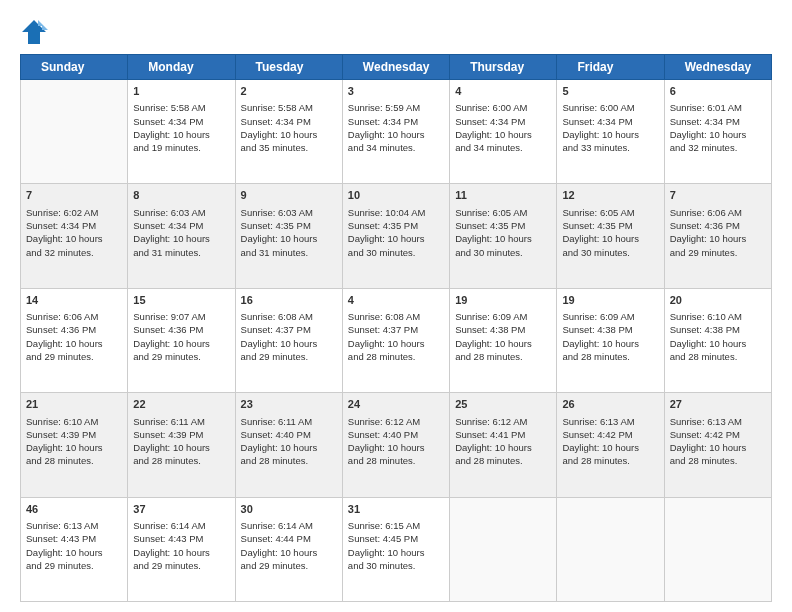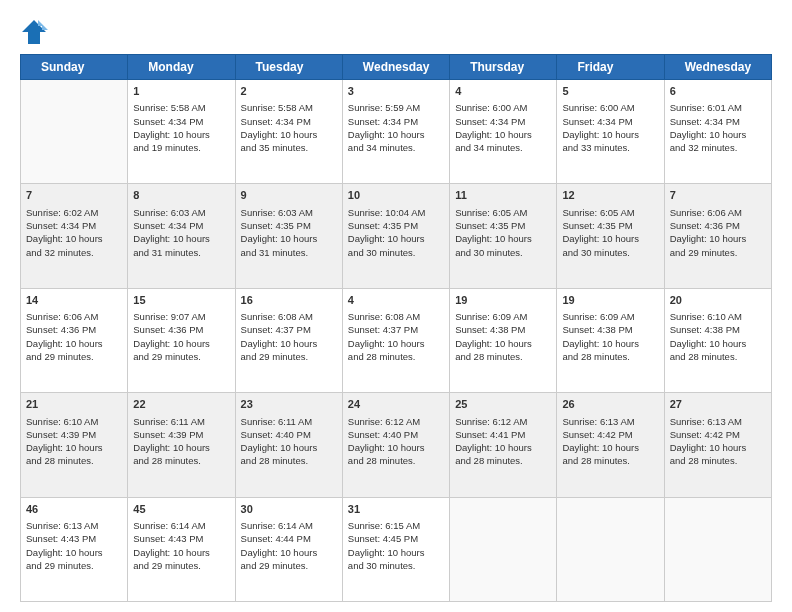--- a/index.html
+++ b/index.html
@@ -156,21 +156,21 @@
           <td><span class="day-num">21</span><span>Sunrise: 6:10 AM</span><br><span>Sunset: 4:39 PM</span><br><span>Daylight: 10 hours</span><br><span>and 28 minutes.</span></td>
           <td><span class="day-num">22</span><span>Sunrise: 6:11 AM</span><br><span>Sunset: 4:39 PM</span><br><span>Daylight: 10 hours</span><br><span>and 28 minutes.</span></td>
           <td><span class="day-num">23</span><span>Sunrise: 6:11 AM</span><br><span>Sunset: 4:40 PM</span><br><span>Daylight: 10 hours</span><br><span>and 28 minutes.</span></td>
           <td><span class="day-num">24</span><span>Sunrise: 6:12 AM</span><br><span>Sunset: 4:40 PM</span><br><span>Daylight: 10 hours</span><br><span>and 28 minutes.</span></td>
           <td><span class="day-num">25</span><span>Sunrise: 6:12 AM</span><br><span>Sunset: 4:41 PM</span><br><span>Daylight: 10 hours</span><br><span>and 28 minutes.</span></td>
           <td><span class="day-num">26</span><span>Sunrise: 6:13 AM</span><br><span>Sunset: 4:42 PM</span><br><span>Daylight: 10 hours</span><br><span>and 28 minutes.</span></td>
           <td><span class="day-num">27</span><span>Sunrise: 6:13 AM</span><br><span>Sunset: 4:42 PM</span><br><span>Daylight: 10 hours</span><br><span>and 28 minutes.</span></td>
         </tr>
         <tr>
           <td><span class="day-num">46</span><span>Sunrise: 6:13 AM</span><br><span>Sunset: 4:43 PM</span><br><span>Daylight: 10 hours</span><br><span>and 29 minutes.</span></td>
-          <td><span class="day-num">45</span><span>Sunrise: 6:14 AM</span><br><span>Sunset: 4:43 PM</span><br><span>Daylight: 10 hours</span><br><span>and 29 minutes.</span></td>
+          <td><span class="day-num">37</span><span>Sunrise: 6:14 AM</span><br><span>Sunset: 4:43 PM</span><br><span>Daylight: 10 hours</span><br><span>and 29 minutes.</span></td>
           <td><span class="day-num">30</span><span>Sunrise: 6:14 AM</span><br><span>Sunset: 4:44 PM</span><br><span>Daylight: 10 hours</span><br><span>and 29 minutes.</span></td>
           <td><span class="day-num">31</span><span>Sunrise: 6:15 AM</span><br><span>Sunset: 4:45 PM</span><br><span>Daylight: 10 hours</span><br><span>and 30 minutes.</span></td>
           <td class="empty"></td>
           <td class="empty"></td>
           <td class="empty"></td>
         </tr>
       </tbody>
   </table>
 </div>
 

